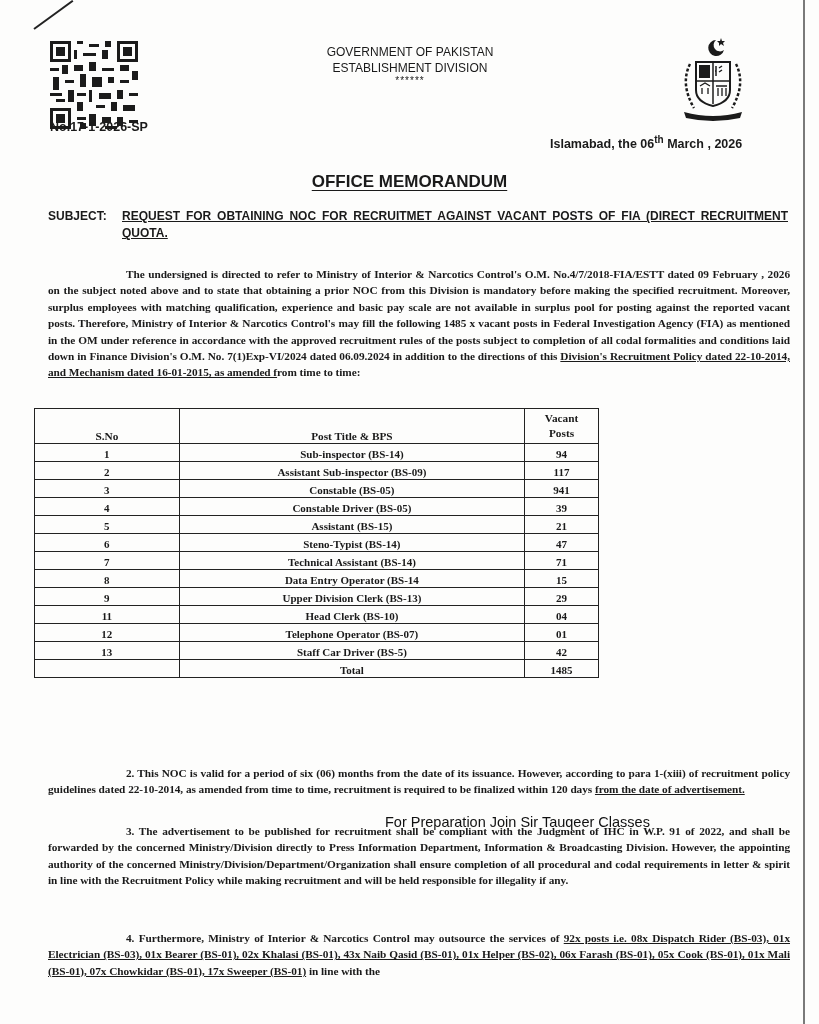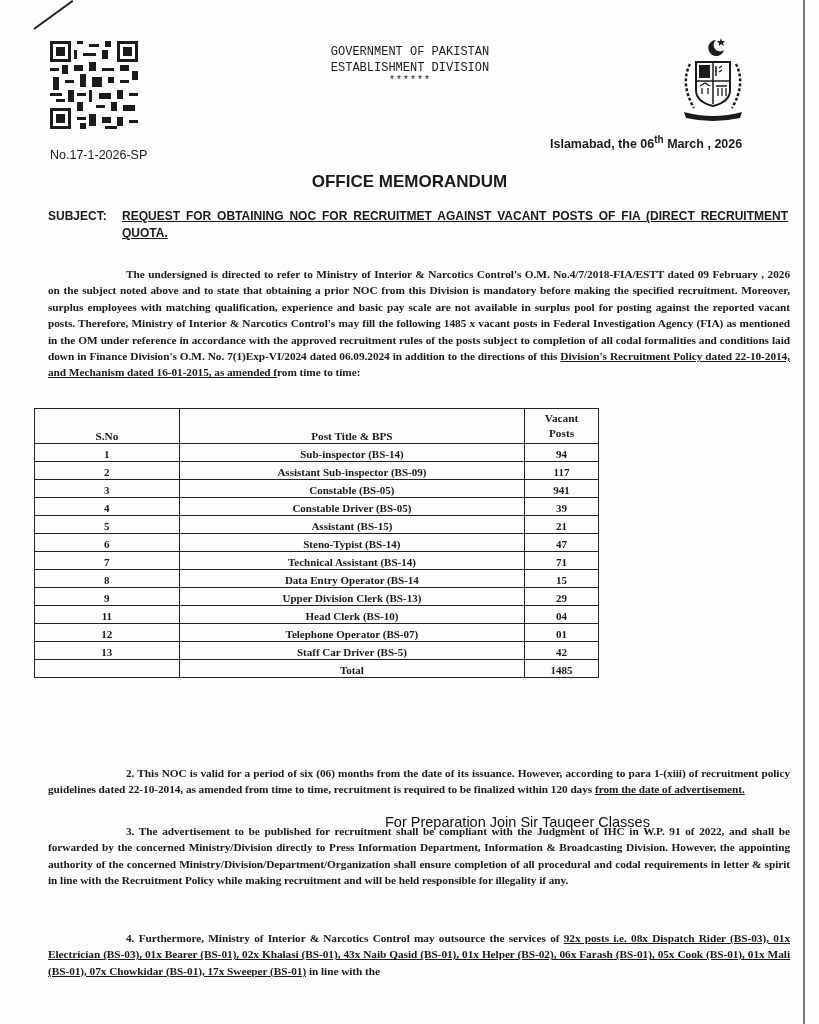--- a/index.html
+++ b/index.html
@@ -16,41 +16,41 @@
   }
   .pen-mark {
     position: absolute; left: 34px; top: 6px; width: 48px; height: 2px;
     background: #222; transform: rotate(-36deg); transform-origin: left center;
     top: 28px;
   }
   .qr {
     position: absolute; left: 50px; top: 40px; width: 88px; height: 90px;
   }
   .ref-no {
-    position: absolute; left: 50px; top: 148px;
-    font-family: "Liberation Sans", sans-serif; font-weight: normal; font-size: 12.5px;
+    position: absolute; left: 50px; top: 120px;
+    font-family: "Liberation Sans", sans-serif; font-weight: bold; font-size: 12.5px;
   }
   .header {
     position: absolute; left: 300px; top: 44px; width: 220px; text-align: center;
-    font-family: Liberation Mono, monospace; font-size: 12px; line-height: 16px;
+    font-family: Liberation Sans, sans-serif; font-size: 12px; line-height: 16px;
   }
   .header .stars { font-size: 10px; letter-spacing: 1px; line-height: 10px; }
   .emblem {
     position: absolute; left: 672px; top: 36px; width: 82px; height: 92px;
   }
   .date-line {
     position: absolute; left: 550px; top: 134px;
     font-family: "Liberation Sans", sans-serif; font-weight: bold; font-size: 12.5px;
   }
   .date-line sup { font-size: 10px; }
   .om-title {
     position: absolute; left: 0; width: 819px; top: 172px; text-align: center;
     font-family: "Liberation Sans", sans-serif; font-weight: bold; font-size: 17px;
   }
-  .om-title span { text-underline-offset: 3px; }
+  .om-title span { text-decoration: underline; text-underline-offset: 3px; }
   .subject {
     position: absolute; left: 48px; top: 208px; width: 740px;
     font-family: "Liberation Sans", sans-serif; font-weight: bold; font-size: 12px;
     display: flex; line-height: 17px;
   }
   .subject .label { width: 74px; flex-shrink: 0; }
   .subject .text { text-decoration: underline; text-align: justify; }
   .para {
     position: absolute; left: 48px; width: 742px;
     font-size: 11.3px; line-height: 16.4px; text-align: justify; font-weight: bold;

